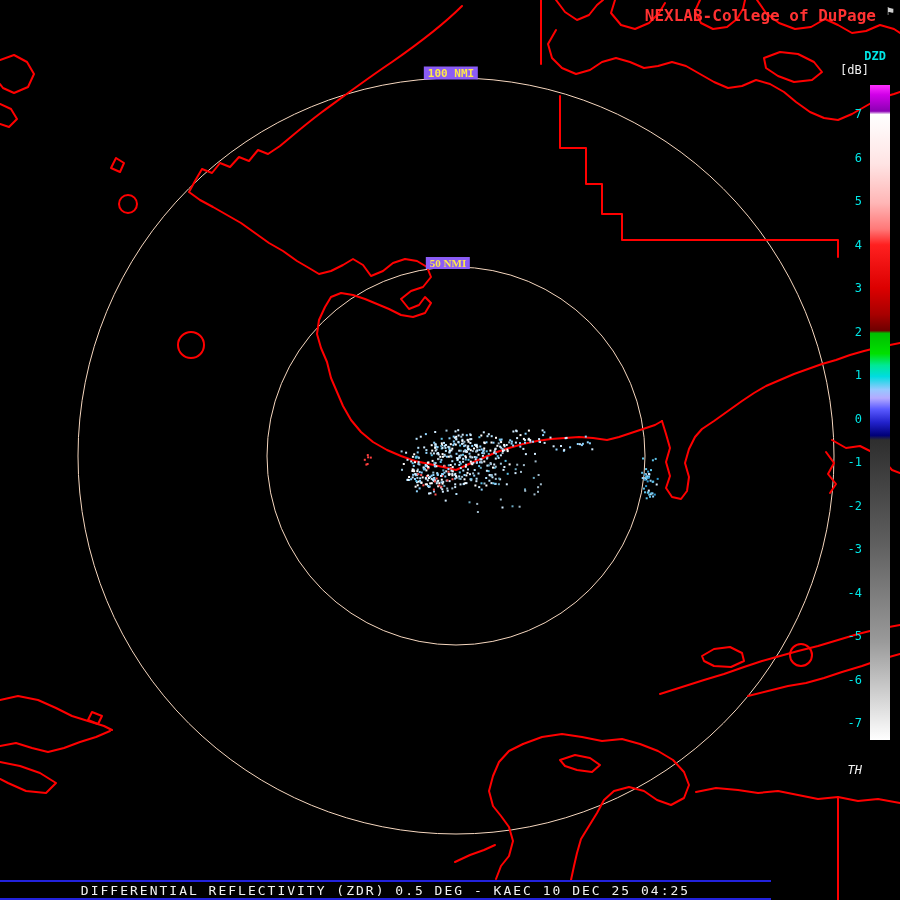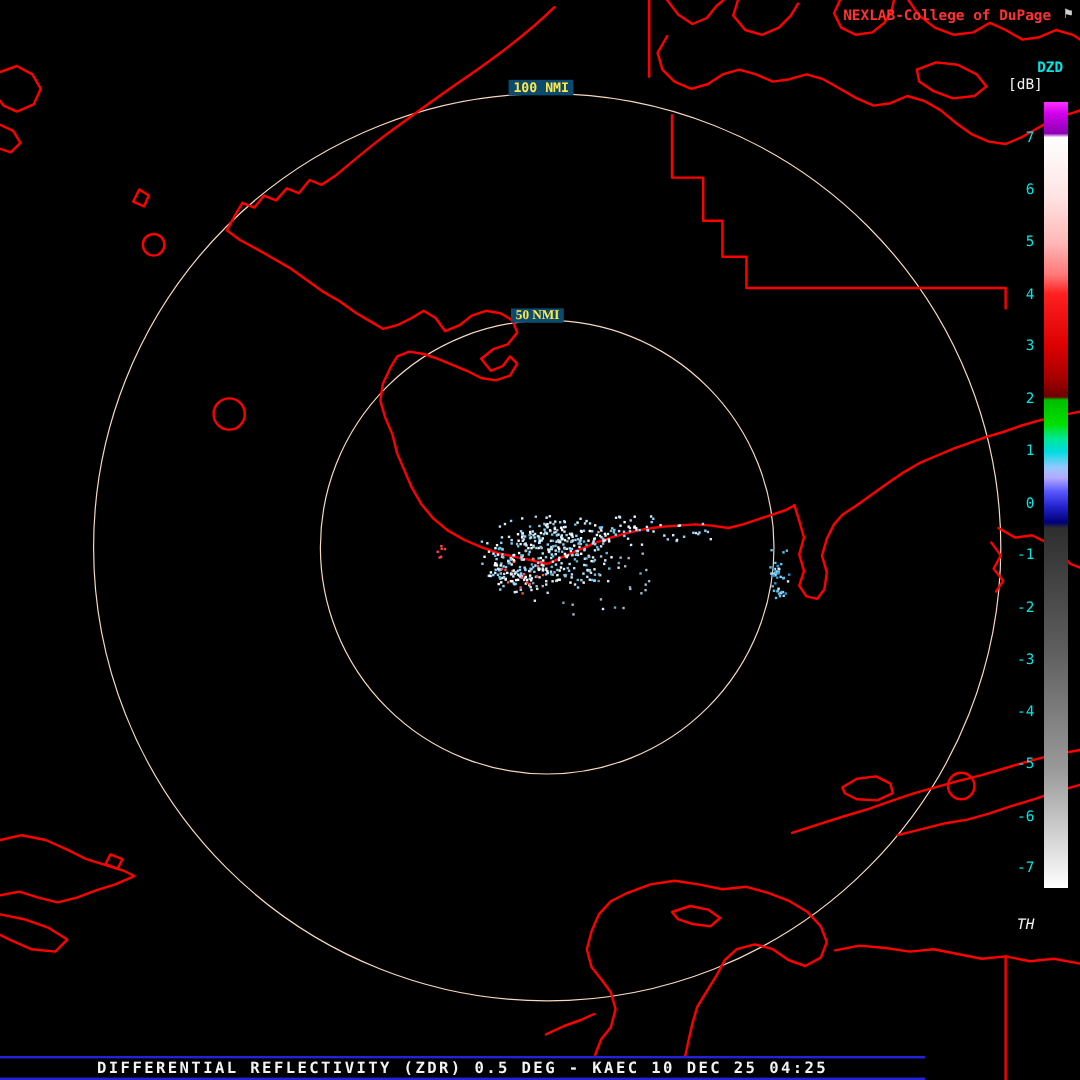--- a/index.html
+++ b/index.html
@@ -3,43 +3,42 @@
 <meta charset="utf-8">
 <style>
   html,body{margin:0;padding:0;background:#000;}
   #stage{
     position:relative;width:900px;height:900px;background:#000;overflow:hidden;
     font-family:"DejaVu Sans Mono","Liberation Mono",monospace;
   }
   #radar-svg{position:absolute;left:0;top:0;}
   .brand{
     position:absolute;top:6px;right:24px;
-    color:var(--brand,#ff3232);font-size:12px;font-weight:bold;white-space:nowrap;
+    color:var(--brand,#ff3232);font-size:16px;font-weight:bold;white-space:nowrap;
   }
   .logo{position:absolute;top:4px;right:6px;color:#cfcfcf;font-size:12px;}
   .cb-title{position:absolute;top:49px;right:14px;color:var(--tick,#00e6e6);font-size:12px;font-weight:bold;}
   .cb-units{position:absolute;top:63px;right:31px;color:var(--units,#f2f2f2);font-size:12px;margin-left:20px;}
   #colorbar{position:absolute;top:85px;right:10px;width:20px;height:655px;}
   .tick{
     position:absolute;right:38px;transform:translateY(-50%);
     color:var(--tick,#00e6e6);font-size:12px;text-align:right;white-space:nowrap;
   }
   .tick.th{color:var(--units,#f2f2f2);font-style:italic;}
   .ring-label{
     position:absolute;transform:translate(-50%,-50%);
-    color:var(--ring-label,#ffe84a);background:#0c4a6e;padding:0 4px;
+    color:var(--ring-label,#ffe84a);background:#8b5cf6;padding:0 4px;
     font-size:11px;font-weight:bold;white-space:nowrap;
   }
   .statusbar{
     position:absolute;left:0;top:880px;width:771px;height:16px;
     border-top:2px solid var(--status-line,#2222dc);
     border-bottom:2px solid var(--status-line,#2222dc);
     display:flex;align-items:center;justify-content:center;
     background:#000;
-    font-weight:bold;
   }
   .statusbar span{
     color:var(--status-text,#f2f2f2);font-size:13px;letter-spacing:2px;white-space:nowrap;
   }
 </style>
 </head>
 <body>
 
 <div id="stage">
 

